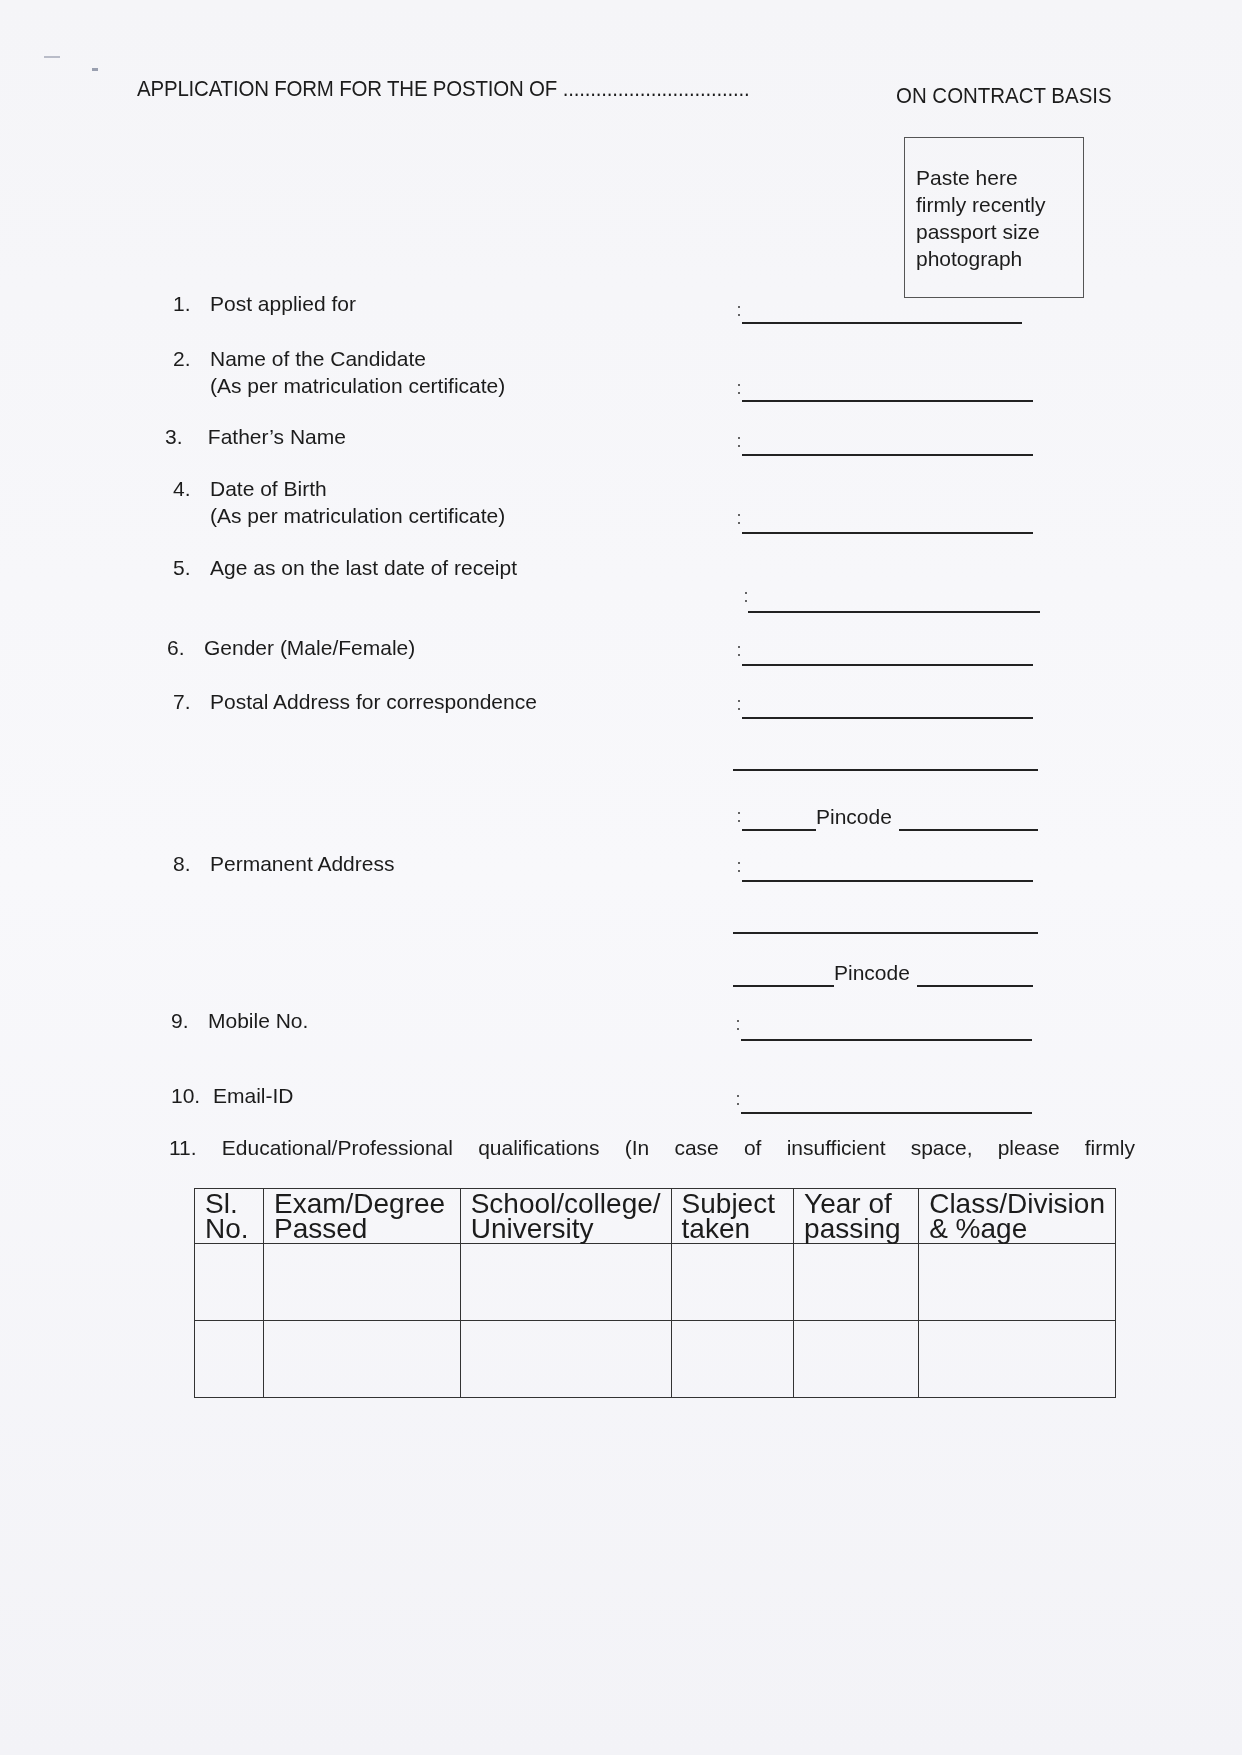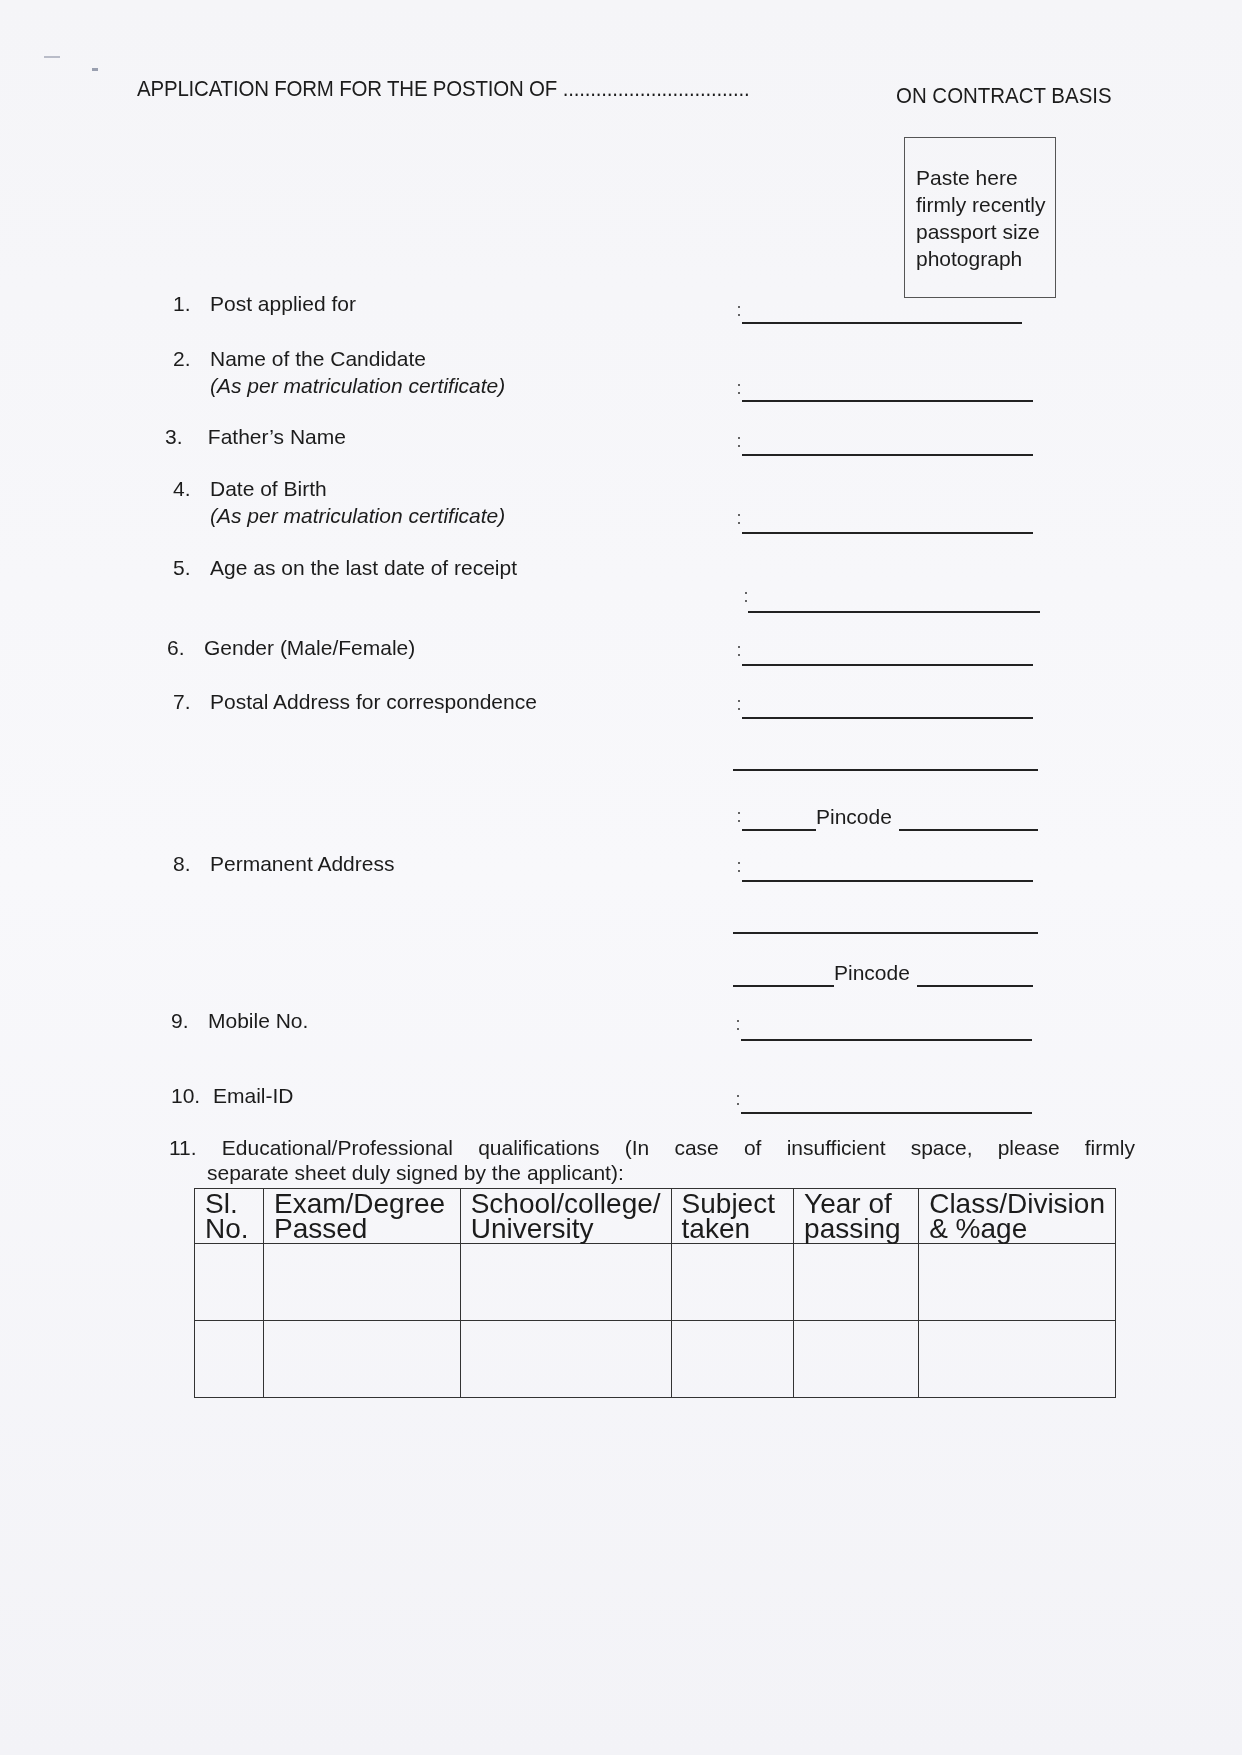--- a/index.html
+++ b/index.html
@@ -9,27 +9,27 @@
     font-family:"Liberation Sans", sans-serif;
     color:#1c1c1c;
   }
   .page-shade {
     position:absolute; inset:0;
     background:linear-gradient(180deg,#f5f5f8 0%,#f8f8fb 50%,#f3f3f7 100%);
   }
   .header-title { position:absolute; left:137px; top:76px; font-size:22px; transform:scaleX(0.93); transform-origin:left; letter-spacing:-0.2px; }
   .header-basis { position:absolute; left:896px; top:83px; font-size:22px; transform:scaleX(0.93); transform-origin:left; }
   .photo-box {
-    position:absolute; left:904px; top:137px; width:152px; height:161px;
+    position:absolute; left:904px; top:137px; width:180px; height:161px;
     border:1.5px solid #555; box-sizing:border-box;
     padding:26px 0 0 11px; font-size:21px; line-height:27px;
   }
   .field-label { position:absolute; font-size:21px; line-height:27px; white-space:nowrap; }
   .field-label .num { display:inline-block; width:37px; }
-  .field-label .sub { padding-left:37px; display:block;font-style:italic; }
+  .field-label .sub { padding-left:37px; display:block; }
   .colon { position:absolute; font-size:14px; width:4px; }
   .colon::before, .colon::after {
     content:""; position:absolute; left:0; width:2px; height:2px; background:#333; border-radius:50%;
   }
   .colon::before { top:0; } .colon::after { top:8px; }
   .fill-line { position:absolute; height:2px; background:#222; }
   .pincode { position:absolute; font-size:21px; }
   .qual-text { position:absolute; left:169px; top:1135px; width:966px; font-size:21px; line-height:25px; text-align:justify; }
   .qual-text .l1 { display:flex; justify-content:space-between; }
   .qual-text .l2 { padding-left:38px; }
@@ -137,21 +137,20 @@
     <span>Educational/Professional</span>
     <span>qualifications</span>
     <span>(In</span>
     <span>case</span>
     <span>of</span>
     <span>insufficient</span>
     <span>space,</span>
     <span>please</span>
     <span>firmly</span>
   </div>
-  <div class="l2">separate sheet duly signed by the applicant):</div>
 </div>
 
 <table class="qual">
   <colgroup>
     <col style="width:80px">
       <col style="width:208px">
       <col style="width:178px">
       <col style="width:143px">
       <col style="width:144px">
       <col style="width:169px">

